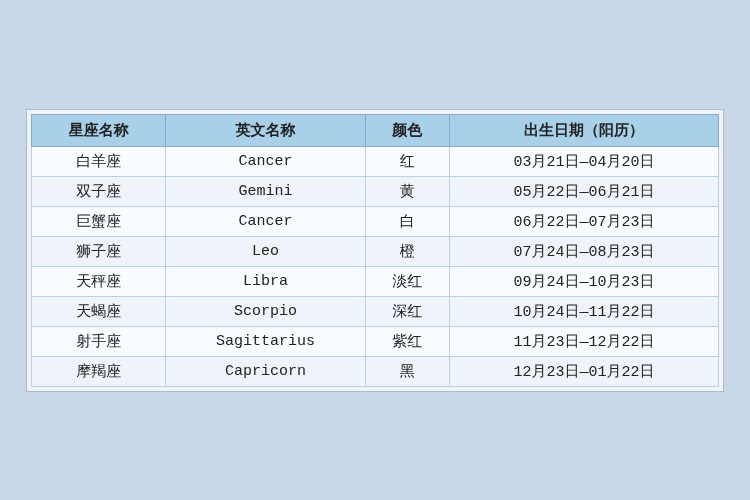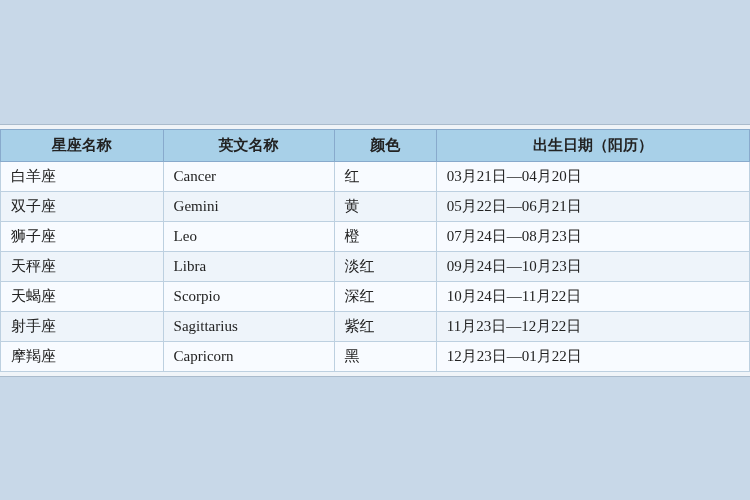--- a/index.html
+++ b/index.html
@@ -13,21 +13,22 @@
       font-family: "SimSun", "宋体", serif;
       font-size: 15px;
     }
     .table-wrapper {
       background: #f0f4f8;
       border: 1px solid #aabbcc;
       padding: 4px;
     }
     table {
       border-collapse: collapse;
-      width: 750px;
+      width: 688px;
+      font-family: Liberation Mono, monospace;
     }
     thead tr {
       background-color: #a8d0e8;
     }
     thead th {
       border: 1px solid #88aacc;
       padding: 6px 10px;
       text-align: center;
       font-weight: bold;
       color: #222;
@@ -35,20 +36,21 @@
     }
     tbody tr {
       background-color: #f8fbff;
     }
     tbody tr:nth-child(even) {
       background-color: #eef4fa;
     }
     tbody td {
       border: 1px solid #bdd0e0;
       padding: 5px 10px;
+      text-align: center;
       color: #222;
       font-size: 15px;
     }
   </style>
 </head>
 <body>
 
 <div class="table-wrapper">
   <table>
     <thead>
@@ -64,20 +66,26 @@
           <td>白羊座</td>
           <td>Cancer</td>
           <td>红</td>
           <td>03月21日—04月20日</td>
         </tr>
         <tr>
           <td>双子座</td>
           <td>Gemini</td>
           <td>黄</td>
           <td>05月22日—06月21日</td>
+        </tr>
+        <tr>
+          <td>巨蟹座</td>
+          <td>Cancer</td>
+          <td>白</td>
+          <td>06月22日—07月23日</td>
         </tr>
         <tr>
           <td>狮子座</td>
           <td>Leo</td>
           <td>橙</td>
           <td>07月24日—08月23日</td>
         </tr>
         <tr>
           <td>天秤座</td>
           <td>Libra</td>

